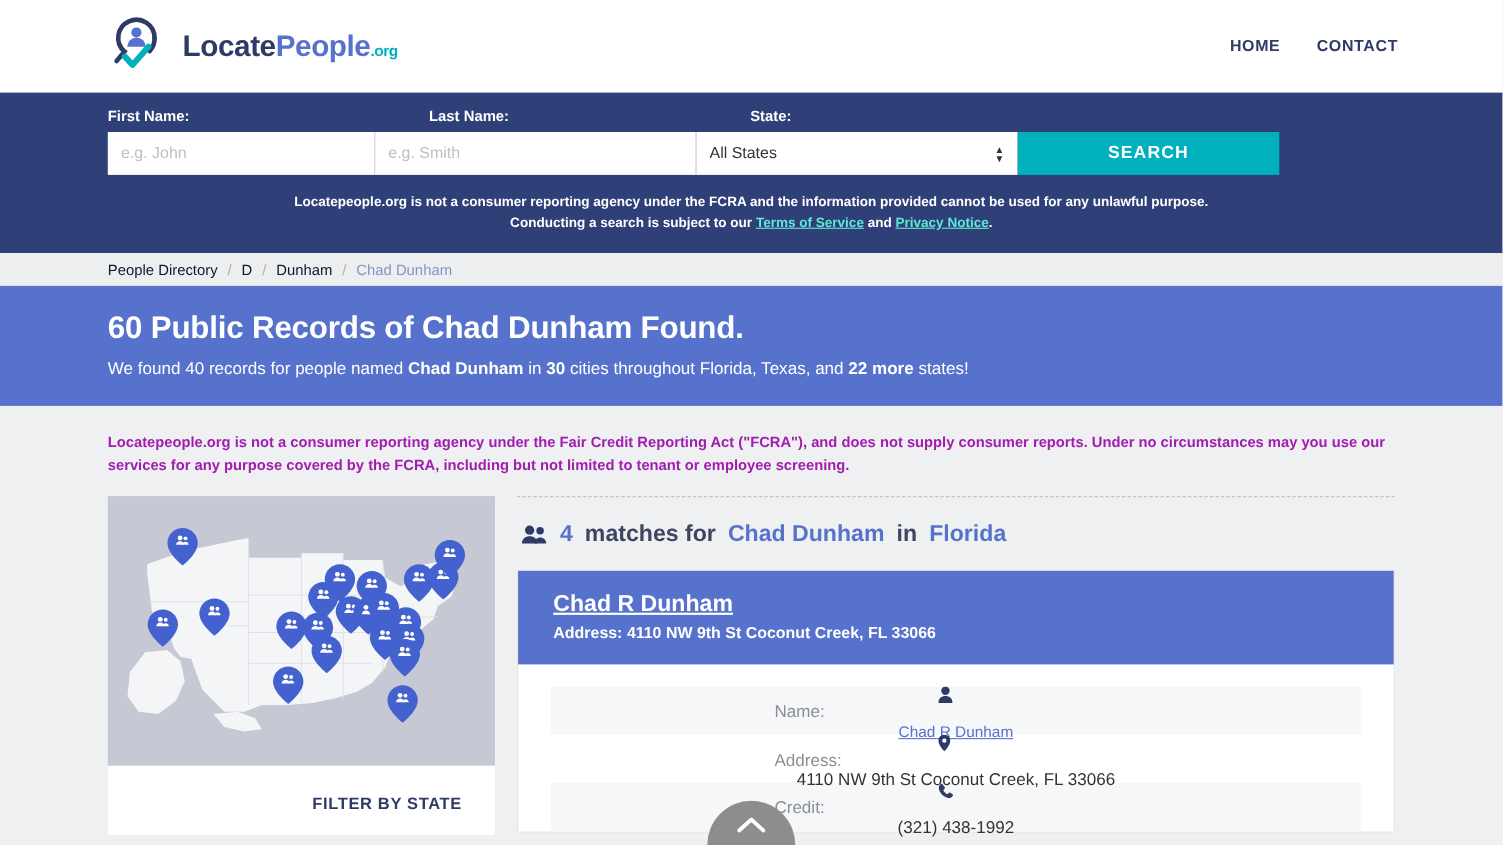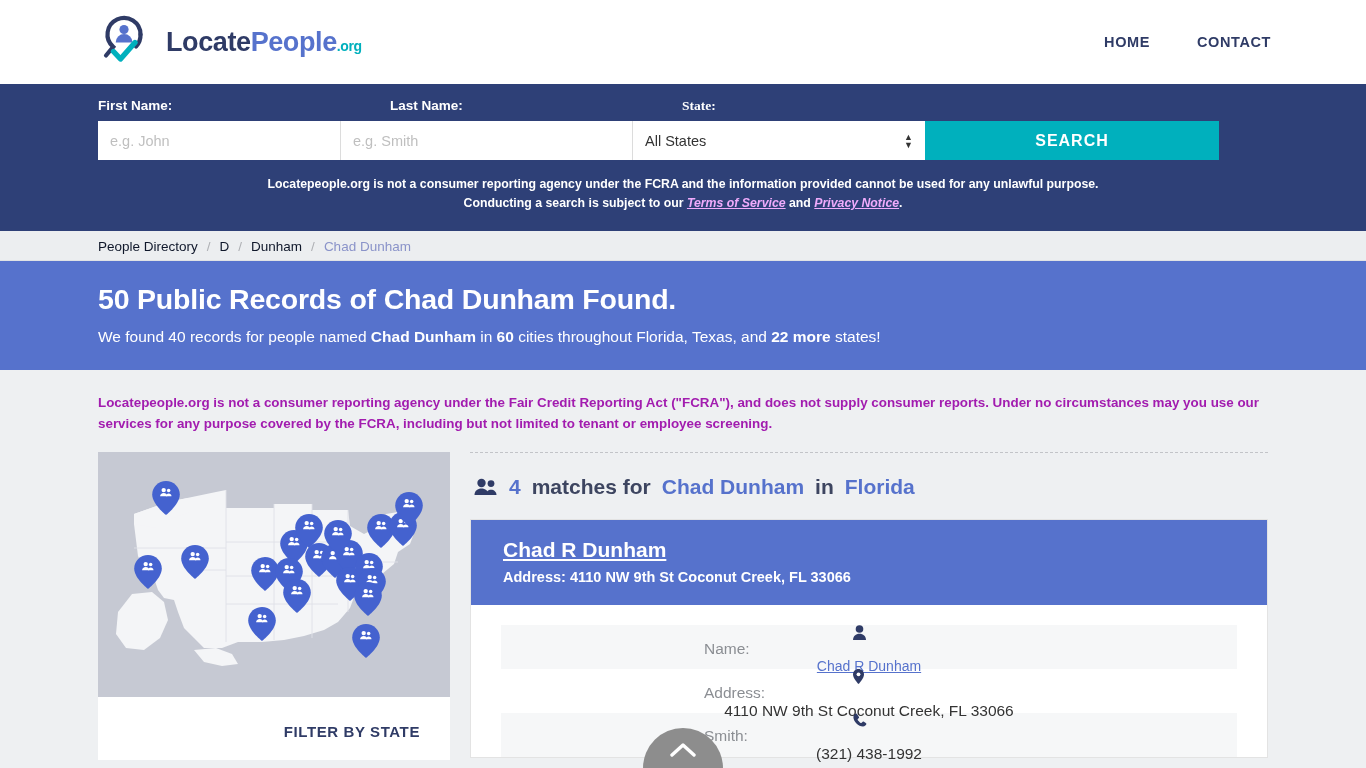--- a/index.html
+++ b/index.html
@@ -15,62 +15,62 @@
   .site-header{
     height:84px; background:#ffffff; width:100%;
     display:flex; align-items:center; position:relative;
   }
   .brand{ display:flex; align-items:center; margin-left:98px; }
   .brand-mark{ width:58px; height:62px; position:relative; flex:none; }
   .brand-text{ margin-left:10px; font-size:27px; font-weight:bold; letter-spacing:-0.4px; }
   .bt-locate{ color:#2f3b66; }
   .bt-people{ color:#5672cc; }
   .bt-org{ color:#00b0bd; font-size:14px; font-weight:bold; }
-  .main-nav{ margin-left:auto; margin-right:95px; display:flex; gap:47px; }
+  .main-nav{ margin-left:auto; margin-right:95px; display:flex; gap:33px; }
   .nav-link{
     color:#2f3b66; font-size:14.5px; font-weight:bold; letter-spacing:0.6px;
     text-decoration:none; cursor:pointer;
   }
 
   
   .search-band{ background:#2e4077; width:100%; padding-top:14px; }
   .search-inner{ width:1170px; margin:0 auto; }
   .field-labels{ display:flex; color:#fff; font-size:13.5px; font-weight:bold; padding-bottom:7px;}
   .lbl-first{ width:292px; }
   .lbl-last{ width:292px; }
-  .lbl-state{ width:292px;font-family:Liberation Serif, serif; }
+  .lbl-state{ width:292px; }
   .search-row{ display:flex; height:39px; }
   .inp{
     height:39px; border:none; outline:none; font-size:14.5px;
     padding:0 12px; color:#444; background:#fff;
     font-family:"Liberation Sans", sans-serif;
   }
   .inp::placeholder{ color:#bfbfbf; }
   .inp-first{ width:243px; border-right:1px solid #dcdcdc; }
   .inp-last{ width:292px; border-right:1px solid #dcdcdc; }
   .sel-wrap{ width:292px; position:relative; background:#fff; }
   .sel{
     width:100%; height:39px; border:none; outline:none; background:transparent;
     font-size:14.5px; padding:0 28px 0 12px; color:#333;
     font-family:"Liberation Sans", sans-serif; -webkit-appearance:none; appearance:none;
   }
   .sel-arrows{
     position:absolute; right:12px; top:50%; transform:translateY(-50%);
     font-size:9px; line-height:8px; color:#333; text-align:center; pointer-events:none;
   }
   .search-btn{
-    width:294px; height:39px; background:#00b0bd; border:none; color:#fff;
+    width:238px; height:39px; background:#00b0bd; border:none; color:#fff;
     font-size:16px; font-weight:bold; letter-spacing:1px; cursor:pointer;
     font-family:"Liberation Sans", sans-serif;
   }
   .search-disclaimer{
     text-align:center; color:#ffffff; font-size:12.3px; font-weight:bold;
     line-height:19px; padding:15px 0 18px 0;
   }
-  .search-disclaimer a{ color:#f0abfc; text-decoration:underline;font-style:italic; }
+  .search-disclaimer a{ color:#5eead4; text-decoration:underline; }
 
   
   .crumb-band{ background:#eceef0; border-bottom:1px solid #e0e2e4; height:30px; }
   .crumb{
     width:1170px; margin:0 auto; display:flex; align-items:center; height:30px;
     font-size:13.5px; color:#555;
   }
   .crumb a{ color:#0f172a; text-decoration:none; }
   .crumb .sep{ color:#aeb0b4; margin:0 9px; }
   .crumb .current{ color:#8a93c9; }
@@ -195,23 +195,23 @@
     <a href="#">D</a>
     <span class="sep">/</span>
     <a href="#">Dunham</a>
     <span class="sep">/</span>
     <span class="current">Chad Dunham</span>
   </div>
 </div>
 
 <section class="title-band">
   <div class="title-inner">
-    <h1 class="page-title">50 Public Records of Chad Dunham Found.</h1>
+    <h1 class="page-title">60 Public Records of Chad Dunham Found.</h1>
     <div class="page-sub">
-      <span>We found 40 records for people named </span><b>Chad Dunham</b><span> in </span><b>60</b><span> cities throughout Florida, Texas, and </span><b>22 more</b><span> states!</span>
+      <span>We found 40 records for people named </span><b>Chad Dunham</b><span> in </span><b>30</b><span> cities throughout Florida, Texas, and </span><b>22 more</b><span> states!</span>
     </div>
   </div>
 </section>
 
 <div class="fcra">Locatepeople.org is not a consumer reporting agency under the Fair Credit Reporting Act ("FCRA"), and does not supply consumer reports. Under no circumstances may you use our services for any purpose covered by the FCRA, including but not limited to tenant or employee screening.</div>
 
 <div class="content">
 
   <aside class="side-col">
     <div class="map-card">
@@ -483,21 +483,21 @@
           </span>
           <span class="d-label">Address:</span>
           <span class="d-value">4110 NW 9th St Coconut Creek, FL 33066</span>
         </div>
         <div class="detail-row alt">
           <span class="d-icon">
             <svg width="14" height="14" viewBox="0 0 14 14" fill="#2f3b66" aria-hidden="true">
               <path d="M3.3 0.6 C2.2 0.6 0.4 2.3 0.4 4 c0 4.6 5 9.6 9.6 9.6 1.7 0 3.4-1.8 3.4-2.9 0-0.5-2.7-2.2-3.2-2.2 -0.6 0-1.4 1.5-2 1.5 -0.8 0-3.6-2.8-3.6-3.6 0-0.6 1.5-1.4 1.5-2 C6.1 3.9 3.8 0.6 3.3 0.6 Z"></path>
             </svg>
           </span>
-          <span class="d-label">Smith:</span>
+          <span class="d-label">Credit:</span>
           <span class="d-value">(321) 438-1992</span>
         </div>
       </div>
     </article>
   </div>
 </div>
 
 <div class="to-top">
   <svg viewBox="0 0 26 16" aria-hidden="true">
     <path d="M2 13 L13 3 L24 13" fill="none" stroke="#fff" stroke-width="3.4" stroke-linecap="round" stroke-linejoin="round"></path>

